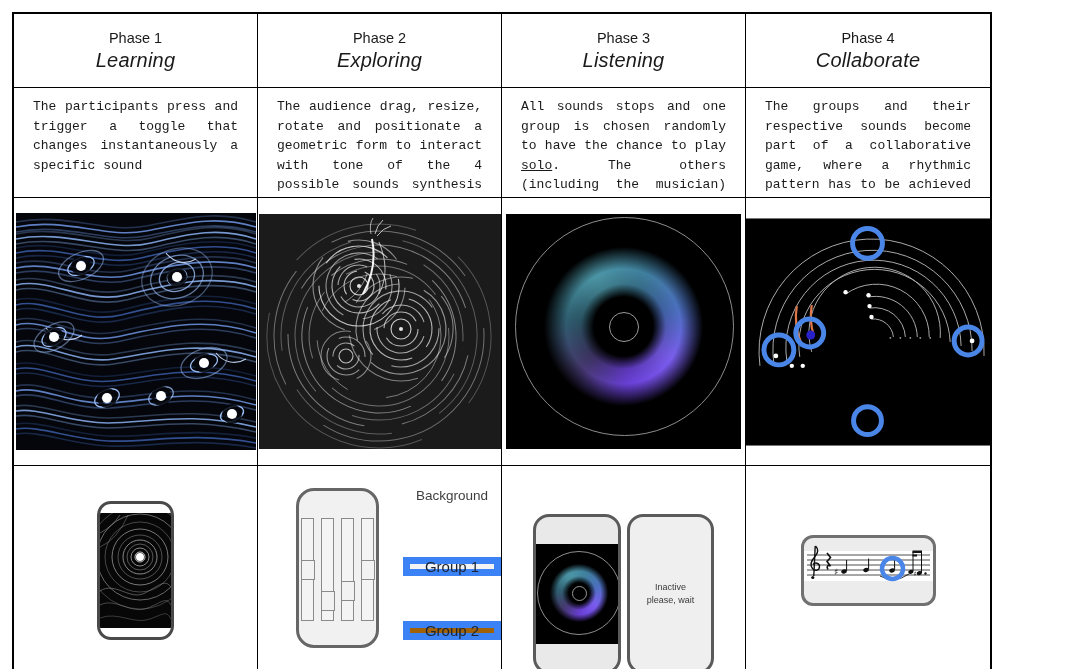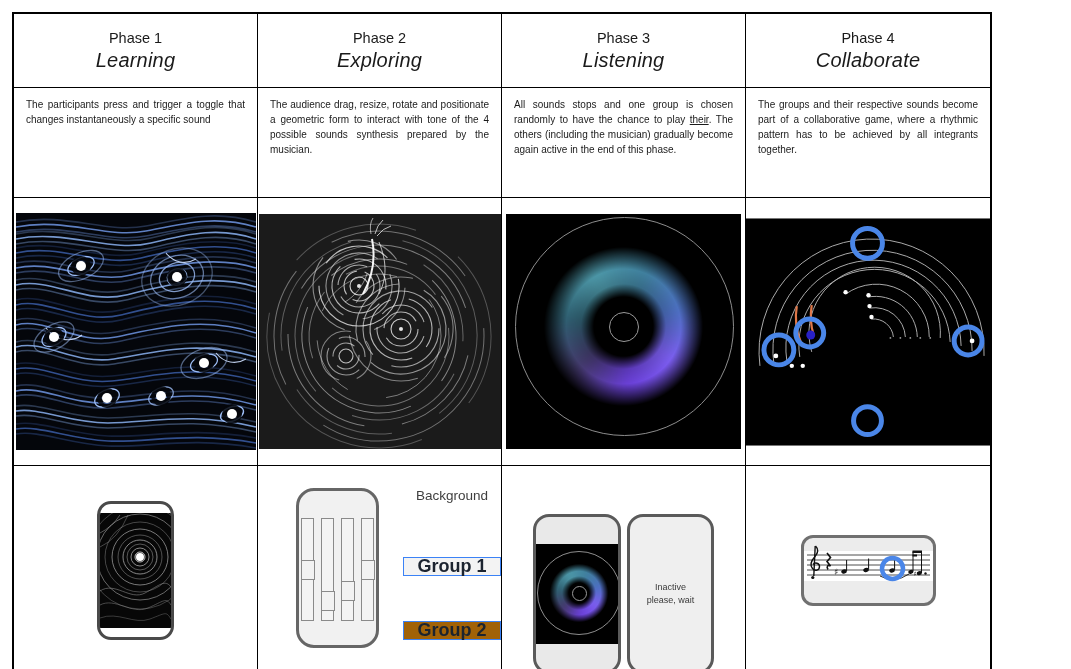--- a/index.html
+++ b/index.html
@@ -7,21 +7,21 @@
 
   .ptable { margin:12px; width:980px; height:665px; border:2px solid #000;
     display:grid; grid-template-columns:repeat(4,1fr); grid-template-rows:74px 110px 268px 1fr; }
   .cell { border-right:1.5px solid #000; border-bottom:1.5px solid #000; overflow:hidden; }
   .cell.lastcol { border-right:none; }
 
   .head { display:flex; flex-direction:column; align-items:center; justify-content:center; gap:3px; }
   .pnum { font-size:14.5px; }
   .ptitle { font-size:20px; font-style:italic; letter-spacing:.2px; }
 
-  .desc { padding:9px 12px; font-size:10px; line-height:1.5; text-align:justify; }
+  .desc { padding:9px 19px; font-size:13px; line-height:1.5; text-align:justify;font-family:Liberation Mono, monospace; }
   .u { text-decoration:underline; }
 
   .visual { display:flex; align-items:center; justify-content:center; background:#fff; }
 
   .mock { display:flex; align-items:center; justify-content:center; }
 
   
   .v3 { width:235px; height:235px; background:#000; position:relative; overflow:hidden; }
   .v3 .oring { position:absolute; left:9px; top:3px; width:219px; height:219px; border:1px solid #8d8d8d; border-radius:50%; }
   .v3 .torus { position:absolute; left:25px; top:20px; width:185px; height:185px; border-radius:50%;
@@ -36,22 +36,22 @@
     display:flex; align-items:center; justify-content:center; }
   .mock2 { justify-content:flex-start; align-items:flex-start; padding:22px 0 0 38px; gap:24px; }
   .phone2 { width:87px; height:160px; border:3px solid #666; border-radius:18px; background:#f1f1f1;
     display:flex; align-items:flex-start; justify-content:center; gap:7px; padding-top:27px; }
   .track { position:relative; width:13px; height:103px; border:1.5px solid #8a8a8a; background:#f4f4f4; }
   .thumb { position:absolute; left:-1.5px; right:-1.5px; height:20px; border:1.5px solid #8a8a8a; background:#f2f2f2; }
   .pos-a { top:41%; } .pos-b { top:71%; } .pos-c { top:61%; } .pos-d { top:41%; }
 
   .legend { display:flex; flex-direction:column; align-items:center;gap:40px; }
   .legend-title { font-size:13.5px; color:#3f3f3f; margin-bottom:9px; }
-  .gbtn { width:98px; height:19px; border:1px solid #3b82f6; display:flex; align-items:center; justify-content:center;
-    font-size:18px; color:#1c2430; margin-top:5px; cursor:default;font-weight:bold; }
+  .gbtn { width:98px; height:19px; border:7px solid #3b82f6; display:flex; align-items:center; justify-content:center;
+    font-size:15px; color:#1c2430; margin-top:5px; cursor:default; }
   .g1 { background:#f3f3f3; } .g2 { background:#a16207; } .g3 { background:#4480e0;text-align:center; } .g4 { background:#b5a8d8; }
 
   .mock3 { gap:6px;align-items:flex-end; }
   .phone3a { width:88px; height:160px; border:3px solid #5a5a5a; border-radius:16px; background:#e9e9e9; overflow:hidden; }
   .p3screen { margin-top:27px; width:100%; height:100px; background:#000; position:relative; }
   .p3screen .oring { position:absolute; left:1px; top:7px; width:84px; height:84px; border:1px solid #8d8d8d; border-radius:50%; }
   .p3screen .torus { position:absolute; left:9px; top:15px; width:68px; height:68px; border-radius:50%;
     background:conic-gradient(from -30deg,#4d98a8,#3f7f9c,#4b6fc0,#7c5ef0,#6a3fd8,#43386a,#2e5f70,#4d98a8);
     -webkit-mask:radial-gradient(closest-side, transparent 30%, #000 50%, #000 64%, transparent 86%);
     mask:radial-gradient(closest-side, transparent 30%, #000 50%, #000 64%, transparent 86%);
@@ -87,21 +87,21 @@
     <div class="ptitle">Collaborate</div>
   </div>
 
   <div class="cell desc">
     <p>The participants press and trigger a toggle that changes instantaneously a specific sound</p>
   </div>
   <div class="cell desc">
     <p>The audience drag, resize, rotate and positionate a geometric form to interact with tone of the 4 possible sounds synthesis prepared by the musician.</p>
   </div>
   <div class="cell desc">
-    <p><span>All sounds stops and one group is chosen randomly to have the chance to play </span><span class="u">their</span><span>. The others (including the musician) gradually become again active in the end of this phase.</span></p>
+    <p><span>All sounds stops and one group is chosen randomly to have the chance to play </span><span class="u">solo</span><span>. The others (including the musician) gradually become again active in the end of this phase.</span></p>
   </div>
   <div class="cell desc lastcol">
     <p>The groups and their respective sounds become part of a collaborative game, where a rhythmic pattern has to be achieved by all integrants together.</p>
   </div>
 
   <div class="cell visual">
     <svg width="240" height="237" viewBox="0 0 240 237">
       <rect width="240" height="237" fill="#04060b"></rect>
       <g id="fl" fill="none" stroke="#6e95e2" stroke-width="1.6" opacity="0.85">
         <path d="M0 14 C50 4 90 26 130 18 S200 2 240 14"></path>

